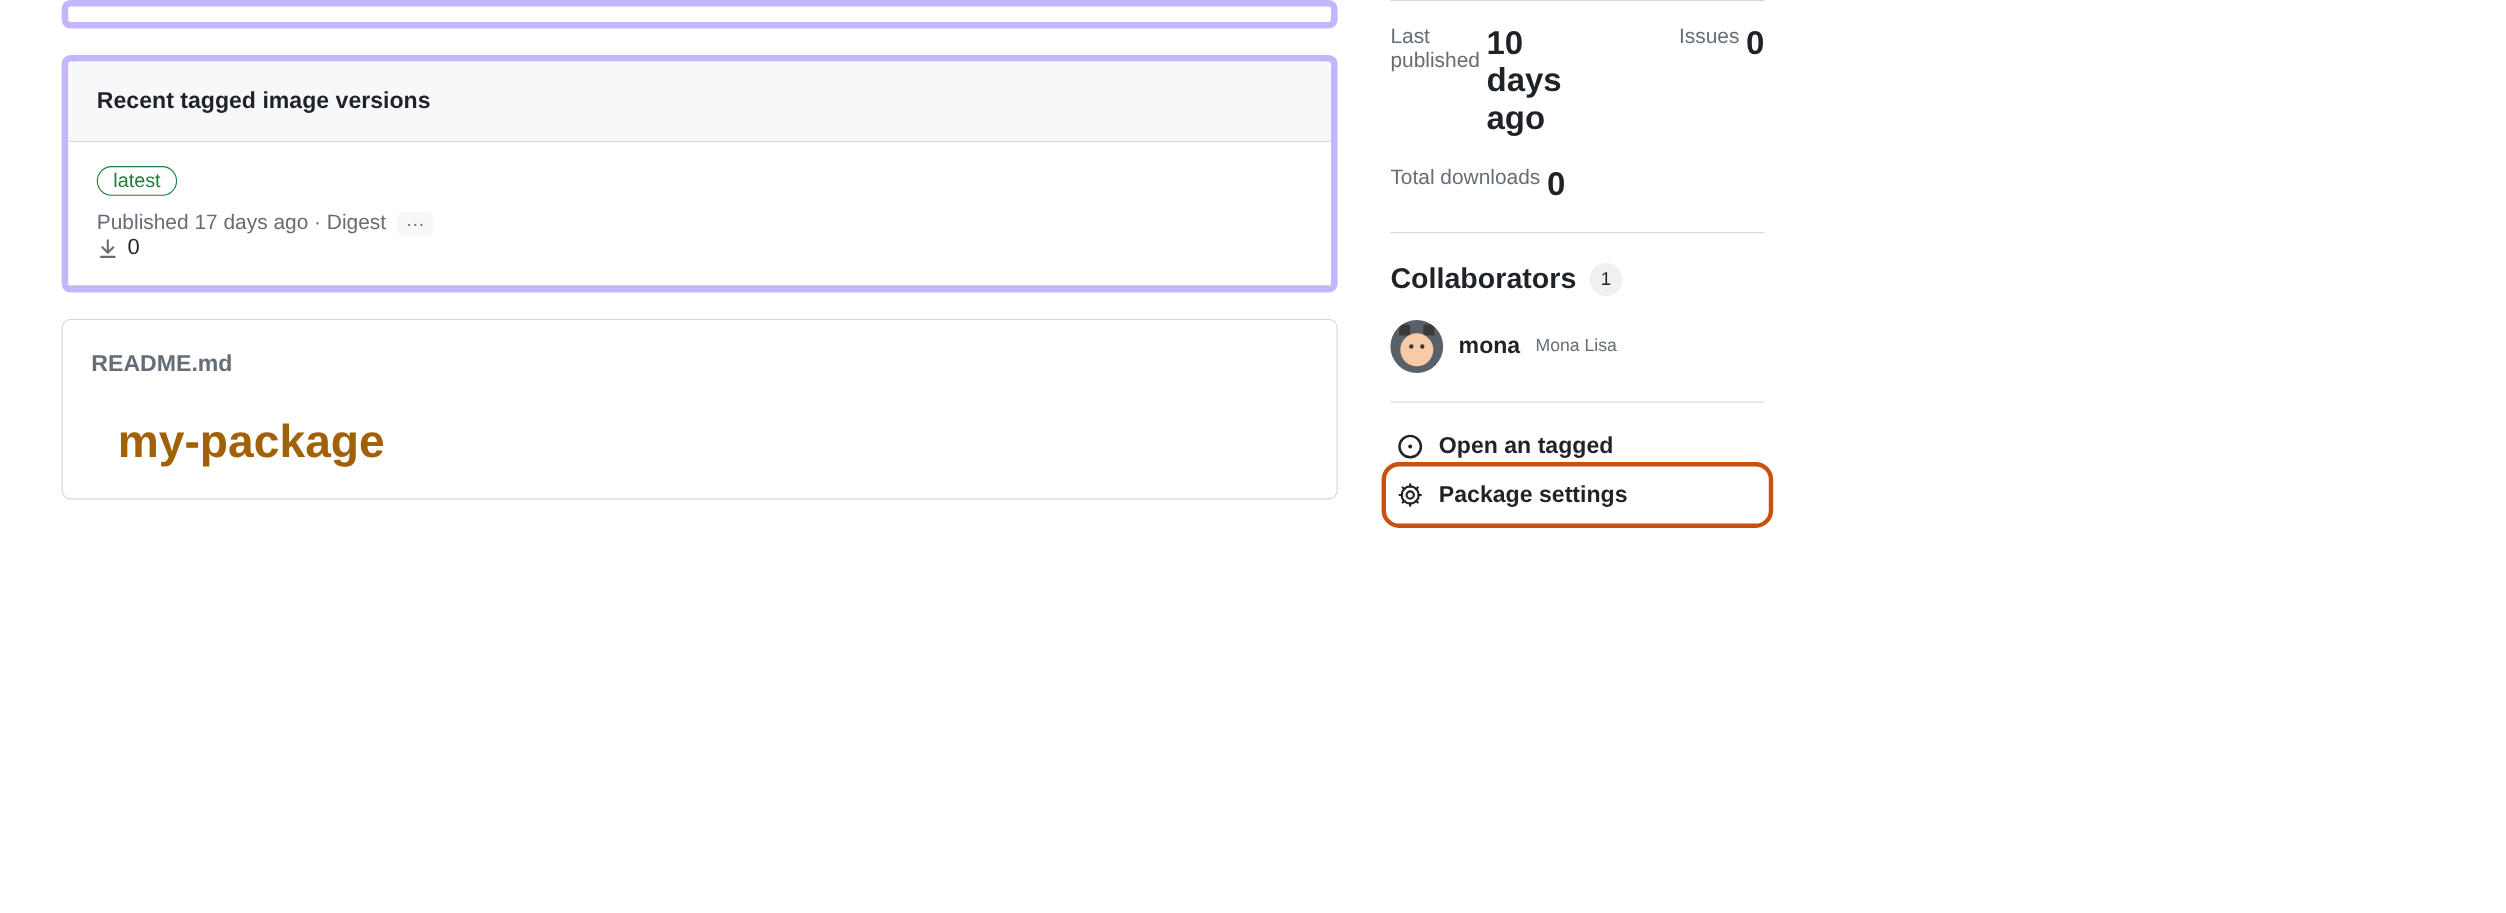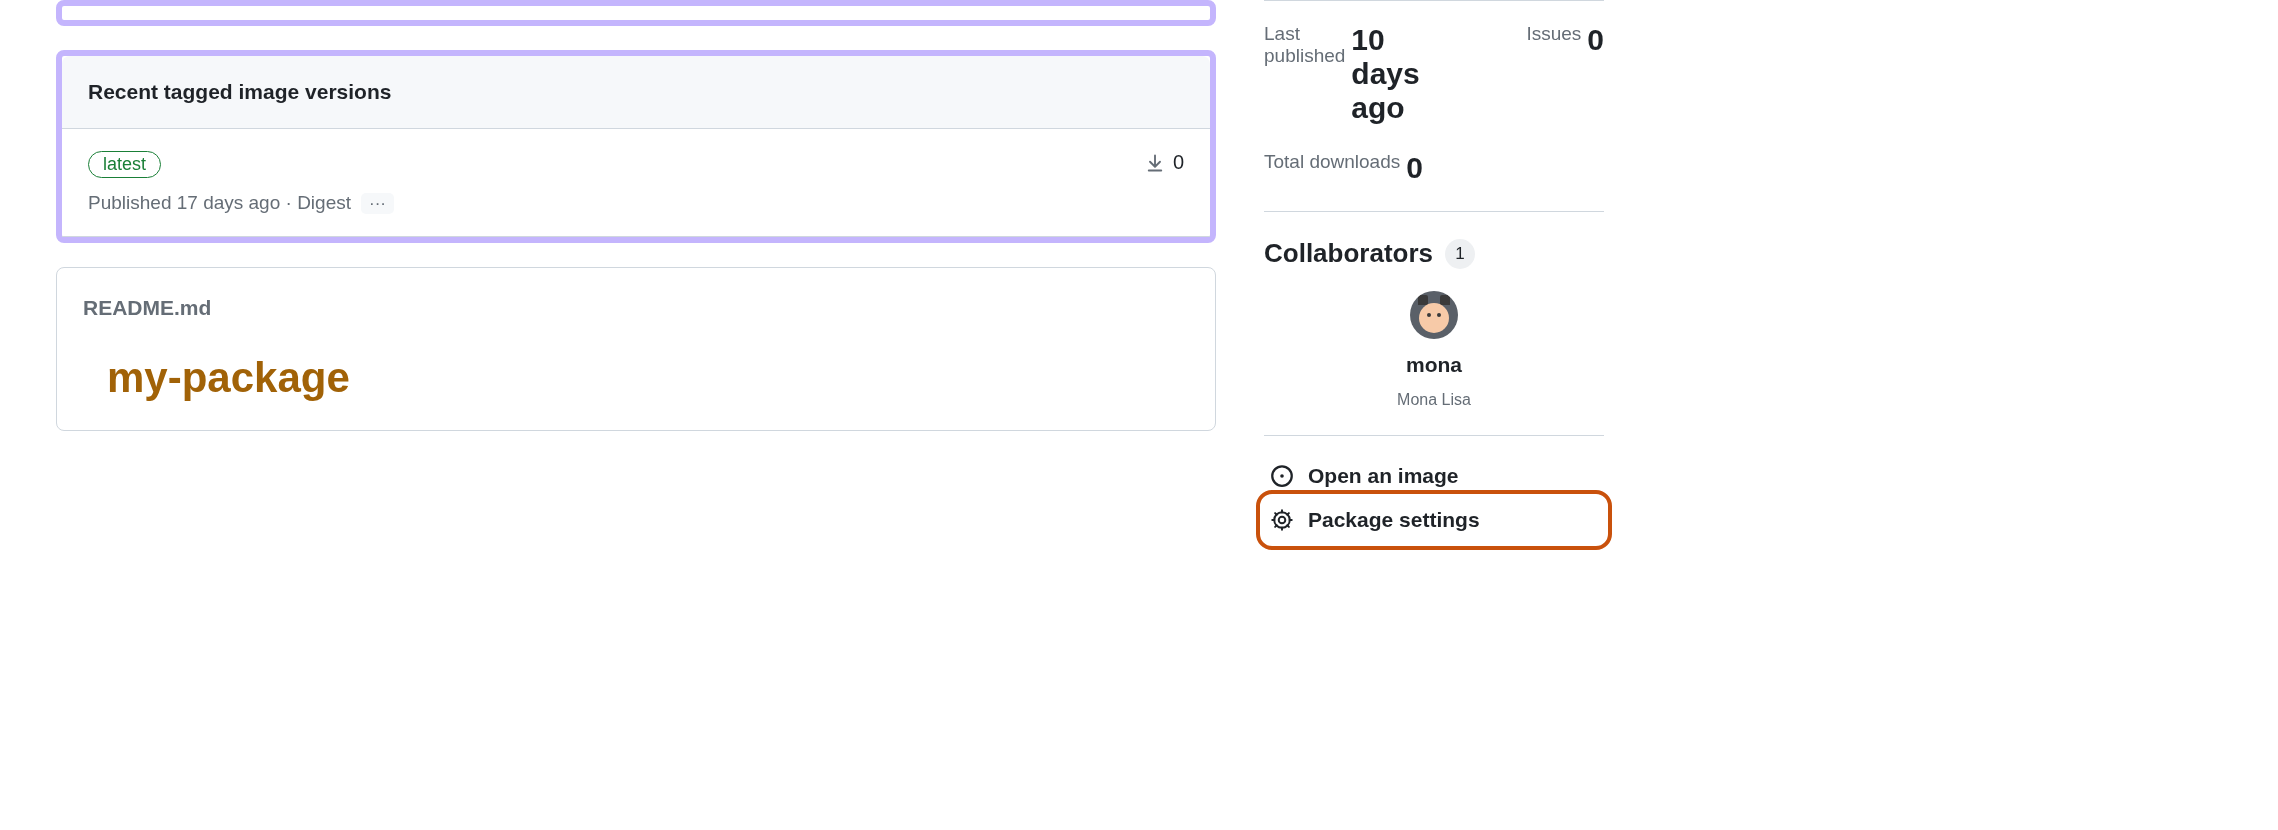--- a/index.html
+++ b/index.html
@@ -45,20 +45,21 @@
       font-size: 21px;
       font-weight: 600;
       color: #1f2328;
     }
     .version-row {
       padding: 22px 26px;
       border-bottom: 1px solid #d0d7de;
       display: flex;
       justify-content: space-between;
       align-items: flex-start;
+      flex-direction: column;
     }
     .version-info {
       display: flex;
       flex-direction: column;
       gap: 14px;
     }
     .badge-latest {
       display: inline-block;
       border: 1.5px solid #1a7f37;
       color: #1a7f37;
@@ -171,21 +172,20 @@
       display: inline-flex;
       align-items: center;
       justify-content: center;
       font-size: 17px;
       color: #1f2328;
     }
     .collab-user {
       display: flex;
       align-items: center;
       gap: 14px;
-      flex-direction: column;
     }
     .avatar {
       width: 48px;
       height: 48px;
       border-radius: 50%;
       background: #5a6068;
       display: flex;
       align-items: center;
       justify-content: center;
       overflow: hidden;
@@ -327,21 +327,21 @@
       <span class="collab-displayname">Mona Lisa</span>
     </div>
   </div>
   <hr>
   <div class="action-list">
     <div class="action-item">
       <svg class="action-icon" viewBox="0 0 16 16" fill="none" stroke="#1f2328" stroke-width="1.5">
         <circle cx="8" cy="8" r="6.5"></circle>
         <circle cx="8" cy="8" r="1.2" fill="#1f2328" stroke="none"></circle>
       </svg>
-      <span>Open an image</span>
+      <span>Open an tagged</span>
     </div>
     <div class="action-item action-item-highlighted">
       <svg class="action-icon" viewBox="0 0 16 16" fill="none" stroke="#1f2328" stroke-width="1.3">
         <circle cx="8" cy="8" r="2.2"></circle>
         <path d="M8 1.5 L8 3 M8 13 L8 14.5 M1.5 8 L3 8 M13 8 L14.5 8 M3.4 3.4 L4.5 4.5 M11.5 11.5 L12.6 12.6 M3.4 12.6 L4.5 11.5 M11.5 4.5 L12.6 3.4" stroke-linecap="round"></path>
         <circle cx="8" cy="8" r="5.2"></circle>
       </svg>
       <span>Package settings</span>
     </div>
   </div>

